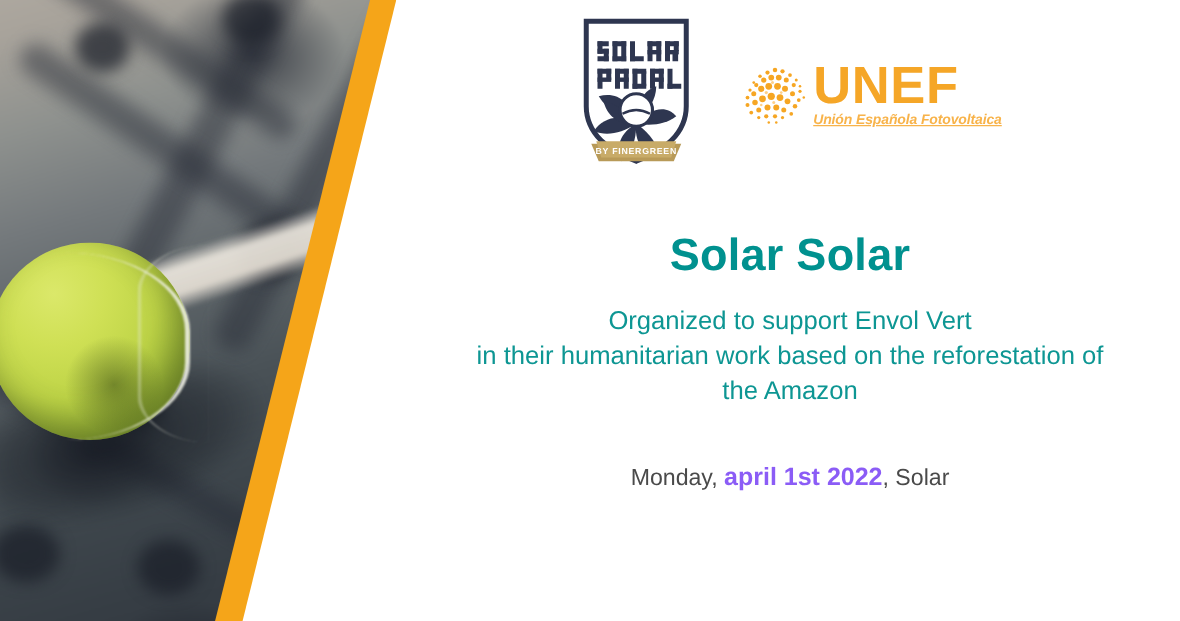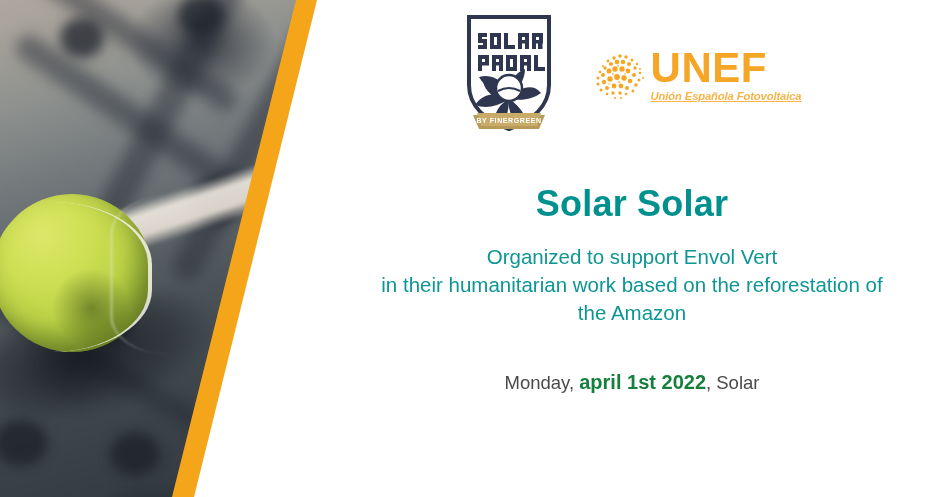--- a/index.html
+++ b/index.html
@@ -215,21 +215,21 @@
     left: 0;
     top: 371px;
     width: 624px;
     text-align: center;
     font-size: 18.5px;
     color: #4a4a4a;
   }
   .date-line .bold {
     font-weight: bold;
     font-size: 20px;
-    color: #15803d;
+    color: #8b5cf6;
     margin-top: 36px;
   }
 </style>
 </head>
 <body>
 
 <div class="banner">
 
   <div class="photo-panel">
     <div class="photo-base"></div>

